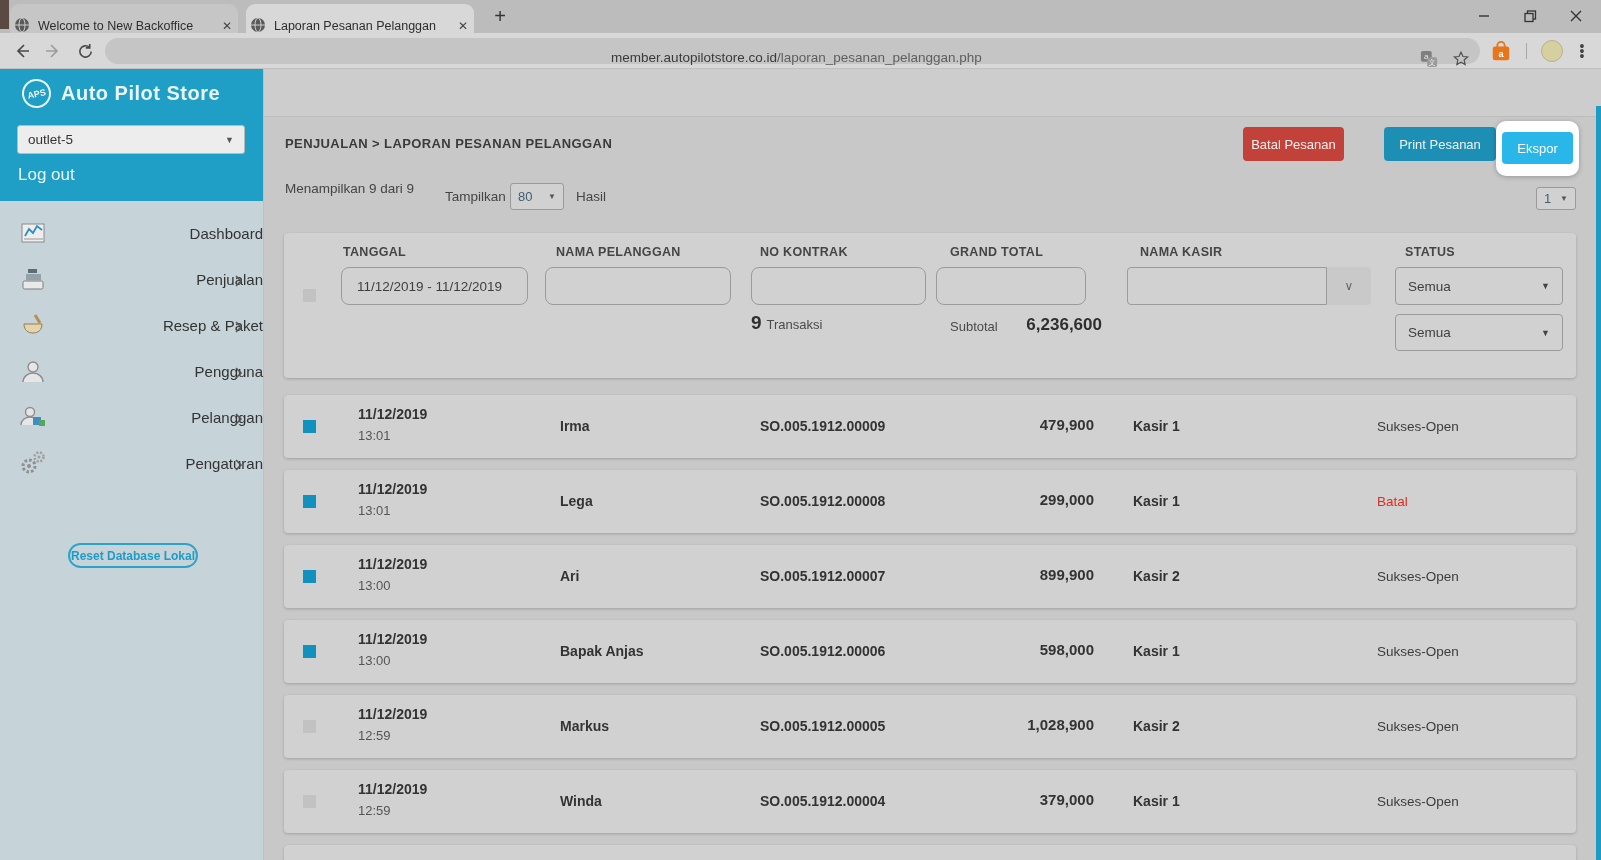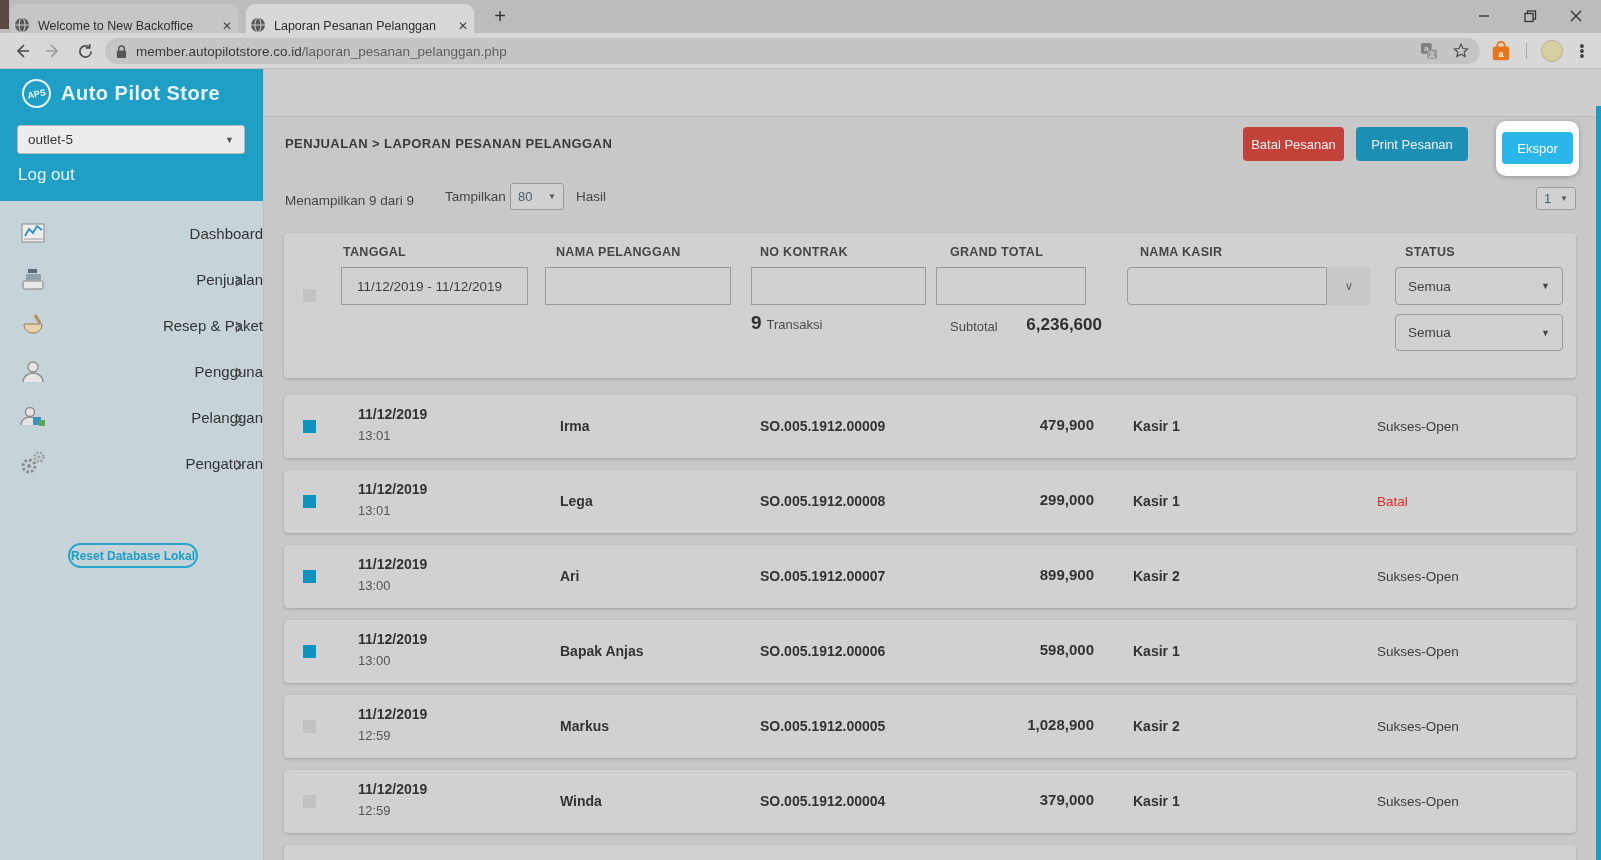--- a/index.html
+++ b/index.html
@@ -17,21 +17,21 @@
   .tab .close { font-size:12px; color:#444; padding:0 2px; }
   .favicon { width:16px; height:16px; flex:0 0 16px; }
   .newtab { position:absolute; left:486px; top:2px; width:28px; height:28px;
             font-size:20px; color:#333; display:flex; align-items:center; justify-content:center; }
   .winbtn { position:absolute; top:0; width:46px; height:32px; display:flex; align-items:center; justify-content:center; }
   .winbtn svg { display:block; }
 
   .toolbar { position:relative; height:36px; background:#d8d8d8; border-bottom:1px solid #c0c0c0; }
   .navic { position:absolute; top:6px; width:24px; height:24px; display:flex; align-items:center; justify-content:center; }
   .omnibox { position:absolute; left:105px; top:5px; width:1375px; height:26px; border-radius:13px;
-             background:#c5c5c5; display:flex; align-items:center; padding:12px 10px; }
+             background:#c5c5c5; display:flex; align-items:center; padding:12px 10px;flex-direction:column; }
   .omnibox .url { font-size:13.5px; color:#3a3a3a; margin-left:8px; }
   .omnibox .url .path { color:#5f5f5f; }
   .omni-right { position:absolute; right:10px; display:flex; gap:14px; align-items:center; }
   .tb-right { position:absolute; top:5px; left:1490px; display:flex; gap:14px; align-items:center; height:26px; }
   .tb-sep { width:1px; height:16px; background:#a8a8a8; }
   .avatar { width:22px; height:22px; border-radius:50%; background:#d6cfa0; border:1px solid #b9b186; }
   .kebab { color:#444; font-size:14px; letter-spacing:0; line-height:5px; text-align:center; width:10px; }
 
   
   .app { display:flex; height:791px; }
@@ -59,37 +59,37 @@
                display:flex; align-items:center; justify-content:center; background:transparent; }
 
   .content { position:relative; flex:1; background:#c8c8c8; overflow:hidden; }
   .head-strip { position:absolute; left:0; top:0; right:0; height:48px; background:#cdcdcd;
                 border-bottom:1px solid #bdbdbd; }
   .breadcrumb { position:absolute; left:21px; top:67px; font-size:13px; font-weight:bold;
                 letter-spacing:.4px; color:#3b3b3b; }
   .abtn { position:absolute; top:58px; height:34px; border:none; border-radius:4px; color:#f2f2f2;
           font-size:13px; font-family:inherit; }
   .btn-cancel { left:979px; width:101px; background:var(--cancel_red,#c2423a); }
-  .btn-print  { left:1092px; width:112px; background:var(--print_blue,#1d8fb5); }
+  .btn-print  { left:1120px; width:112px; background:var(--print_blue,#1d8fb5); }
   .spotlight { position:absolute; left:1232px; top:52px; width:83px; height:55px; background:#fff;
                border-radius:10px; box-shadow:0 1px 5px rgba(0,0,0,.25); }
   .btn-export { position:absolute; left:6px; top:11px; width:71px; height:32px; border:none;
                 border-radius:4px; background:var(--export_blue,#29b6e8); color:#fff; font-size:13px;
                 font-family:inherit; }
 
   .meta-text { position:absolute; font-size:13.5px; color:#454545; }
   .mini-select { position:absolute; border:1px solid #9a9a9a; border-radius:3px; background:#d1d1d1;
                  display:flex; align-items:center; font-size:13px; color:#44606e; padding:0 7px; }
   .mini-select .caret { margin-left:auto; font-size:8px; color:#555; }
 
   .card { position:absolute; left:20px; width:1292px; background:#d1d1d1; border-radius:4px;
           box-shadow:0 1px 3px rgba(0,0,0,.2); }
   .filter-card { top:164px; height:145px;padding-left:28px; }
   .flabel { position:absolute; top:12px; font-size:12.5px; font-weight:bold; color:#454545; letter-spacing:.3px; }
-  .finput { position:absolute; top:34px; height:38px; border:1px solid #9b9b9b; border-radius:0;
+  .finput { position:absolute; top:34px; height:38px; border:1px solid #9b9b9b; border-radius:8px;
             background:#d1d1d1; font-size:13.5px; color:#3f3f3f; display:flex; align-items:center; padding:0 15px; }
   .combo-caret { position:absolute; left:1043px; top:34px; width:44px; height:38px; background:#c9c9c9;
                  border-radius:0 4px 4px 0; display:flex; align-items:center; justify-content:center;
                  color:#666; font-size:12px; }
   .fselect { position:absolute; left:1111px; width:168px; height:38px; border:1px solid #9b9b9b; border-radius:4px;
              background:#d1d1d1; font-size:13.5px; color:#3f3f3f; display:flex; align-items:center; padding:0 12px;justify-content:flex-end; }
   .fselect .caret { margin-left:auto; font-size:9px; color:#444; }
   .checkbox { position:absolute; width:13px; height:13px; background:#c2c2c2; }
   .checkbox.checked { background:var(--checkbox_checked,#1191bd); }
   .summary-count { position:absolute; left:467px; top:79px; display:flex; align-items:baseline; gap:5px; }
@@ -312,21 +312,21 @@
     <div class="head-strip"></div>
 
     <div class="breadcrumb">PENJUALAN &gt; LAPORAN PESANAN PELANGGAN</div>
 
     <button class="abtn btn-cancel">Batal Pesanan</button>
     <button class="abtn btn-print">Print Pesanan</button>
     <div class="spotlight">
       <button class="btn-export">Ekspor</button>
     </div>
 
-    <div class="meta-text" style="left:21px;top:124px">Menampilkan 9 dari 9</div>
+    <div class="meta-text" style="left:21px;top:112px">Menampilkan 9 dari 9</div>
     <div class="meta-text" style="left:181px;top:120px">Tampilkan</div>
     <div class="mini-select" style="left:246px;top:114px;width:54px;height:27px">
       <span>80</span>
       <span class="caret">▼</span>
     </div>
     <div class="meta-text" style="left:312px;top:120px">Hasil</div>
     <div class="mini-select" style="left:1272px;top:118px;width:40px;height:23px">
       <span>1</span>
       <span class="caret">▼</span>
     </div>

